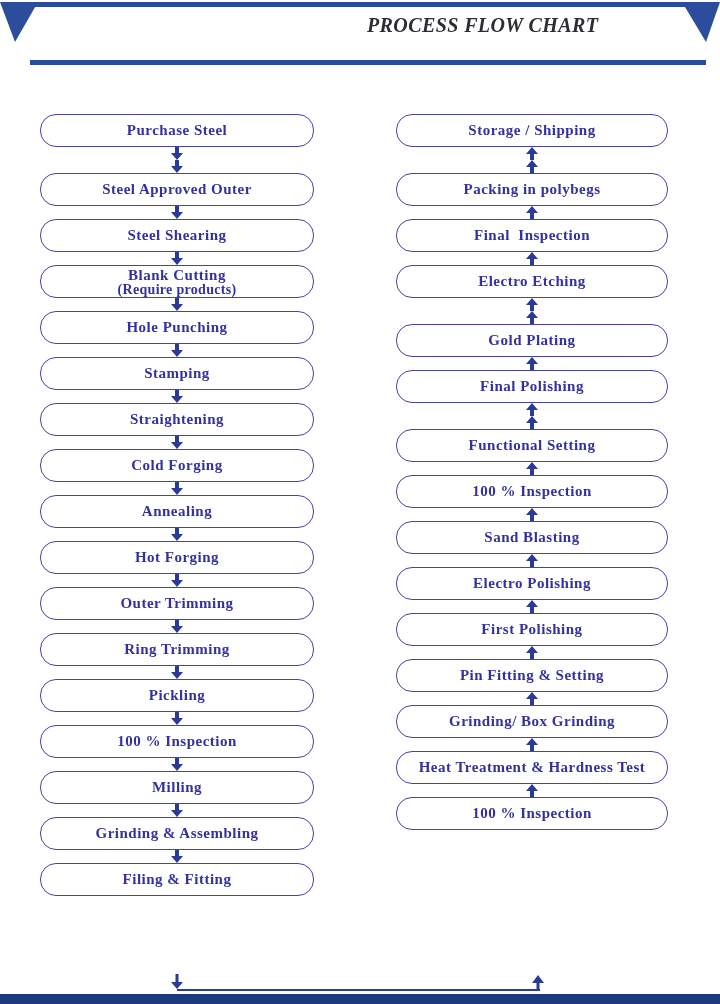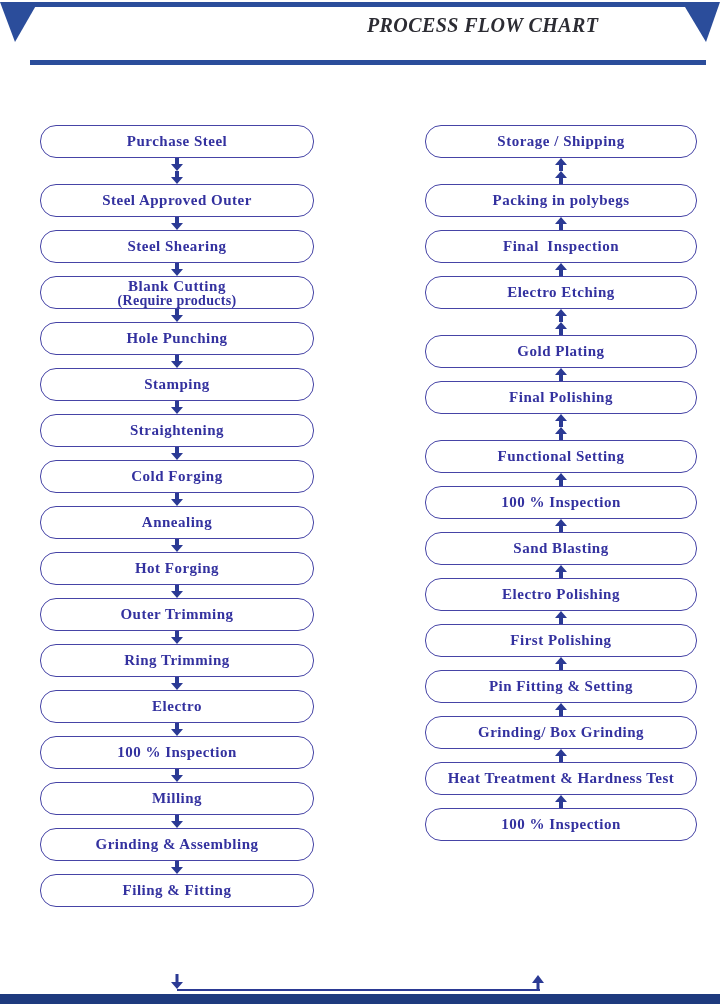--- a/index.html
+++ b/index.html
@@ -33,24 +33,24 @@
     font-size:20px;letter-spacing:0.4px;
     color:var(--title-color);
     white-space:pre;
   }
   .title-underline{
     position:absolute;left:30px;top:60px;width:676px;height:5px;
     background:var(--banner-blue);
   }
   .flow-column{
     position:absolute;top:114px;height:712px;
-    display:flex;flex-direction:column;justify-content:space-between;margin-top:11px;
+    display:flex;flex-direction:column;justify-content:space-between;
   }
   .flow-column.left{left:40px;width:274px;}
-  .flow-column.right{left:425px;width:272px;}
+  .flow-column.right{left:396px;width:272px;}
   .flow-box{
     height:33px;flex:0 0 33px;
     border:1.6px solid var(--box-border);
     border-radius:16px;
     background:#ffffff;
     display:flex;flex-direction:column;align-items:center;justify-content:center;
     color:var(--box-text);
     font-weight:bold;
   }
   .box-label{
@@ -183,21 +183,21 @@
         <div class="head"></div>
       </div>
       <div class="flow-box">
         <span class="box-label">Ring Trimming</span>
       </div>
       <div class="flow-arrow down">
         <div class="stem"></div>
         <div class="head"></div>
       </div>
       <div class="flow-box">
-        <span class="box-label">Electro</span>
+        <span class="box-label">Pickling</span>
       </div>
       <div class="flow-arrow down">
         <div class="stem"></div>
         <div class="head"></div>
       </div>
       <div class="flow-box">
         <span class="box-label">100 % Inspection</span>
       </div>
       <div class="flow-arrow down">
         <div class="stem"></div>

